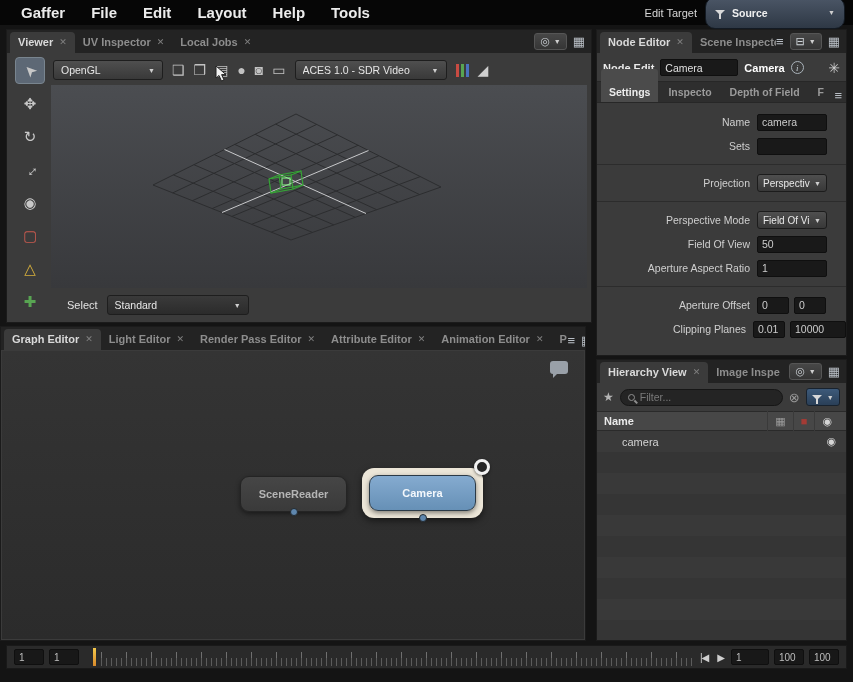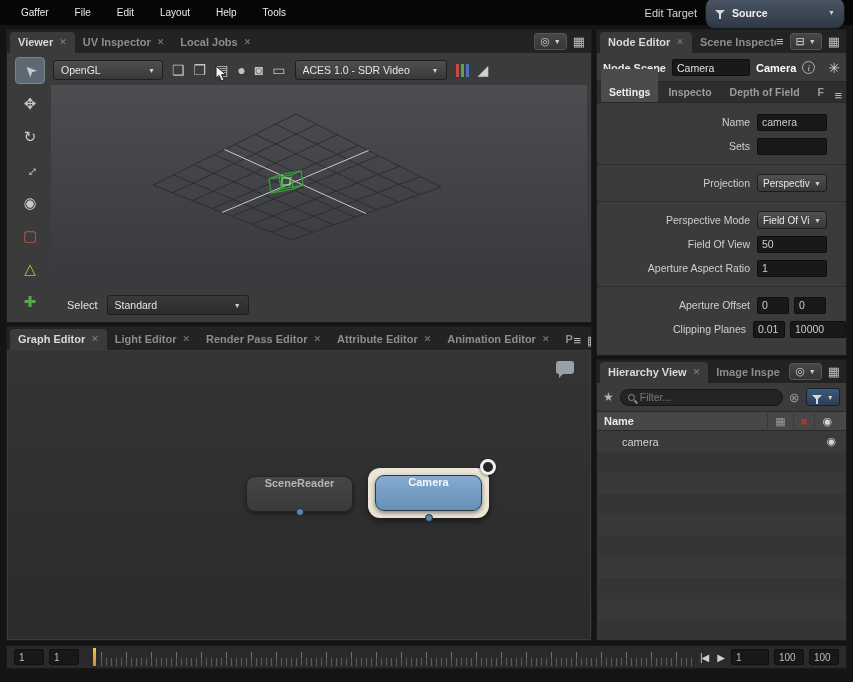--- a/index.html
+++ b/index.html
@@ -9,21 +9,21 @@
     font-family: "Liberation Sans", sans-serif;
     font-size: 11px;
     color: #ddd;
     overflow: hidden;
   }
   .app { position: absolute; left:0; top:0; width:853px; height:682px; background:#141414; }
 
   
   .menubar { position:absolute; left:0; top:0; width:853px; height:25px; background:#060606;
              display:flex; align-items:center; padding:0 8px; }
-  .menu-item { color:#ececec; font-weight:normal; font-size:10px; padding:0 13px; cursor:default; }
+  .menu-item { color:#ececec; font-weight:bold; font-size:15px; padding:0 13px; cursor:default; }
   .menubar-right { margin-left:auto; display:flex; align-items:center; gap:8px; }
   .et-label { color:#d8d8d8; font-size:11px; }
   .target-pill { display:flex; align-items:center; gap:7px; width:140px; height:32px;
                  background:linear-gradient(#4b5666,#2e3845); border:1px solid #131a23;
                  border-radius:10px; padding:0 9px; color:#f0f0f0; font-weight:bold; }
   .target-pill .pill-text { flex:1; font-size:10.5px; }
   .arrow { font-size:7px; color:#cfcfcf; }
 
   
   .panel { position:absolute; background:#3b3b3b; border:1px solid #1b1b1b; overflow:hidden; }
@@ -64,29 +64,29 @@
   .rgb-bars { display:flex; gap:2px; align-items:flex-end; }
   .rgb-bars i { display:block; width:3px; height:13px; }
   .rgb-bars .r { background:#c84b42; } .rgb-bars .g { background:#58a552; } .rgb-bars .b { background:#4a72c0; }
   .ramp { color:#d0d0d0; font-size:14px; }
   .viewport { position:absolute; left:44px; top:55px; right:4px; bottom:34px;
               background:linear-gradient(#4b4d51,#38393c); }
   .select-row { position:absolute; left:60px; bottom:7px; display:flex; align-items:center; gap:9px; }
   .select-row .lbl { color:#e2e2e2; }
 
   
-  .panel-graph { left:6px; top:326px; width:586px; height:315px; }
+  .panel-graph { left:0; top:326px; width:586px; height:315px; }
   .graph-area { position:absolute; left:1px; right:1px; top:24px; bottom:1px;
                 background:linear-gradient(#343434,#2b2b2b); }
   .bubble { position:absolute; right:16px; top:10px; width:18px; height:13px;
             background:#99a0a8; border-radius:3px; }
   .bubble::after { content:""; position:absolute; left:3px; bottom:-4px; border-left:5px solid #99a0a8;
                    border-bottom:5px solid transparent; }
   .gnode { position:absolute; width:107px; height:36px; border-radius:9px;
-           display:flex; align-items:flex-start; justify-content:center; font-weight:bold; font-size:11px;
+           display:flex; align-items:center; justify-content:center; font-weight:bold; font-size:11px;
            box-shadow:0 2px 5px rgba(0,0,0,.45); }
   .gnode.plain { left:238px; top:125px; background:linear-gradient(#464646,#3a3a3a);
                  border:1px solid #242424; color:#b5b5b5; }
   .sel-wrap { position:absolute; left:360px; top:117px; width:121px; height:50px;
               background:#ece6d8; border-radius:12px; box-shadow:0 3px 7px rgba(0,0,0,.5); }
   .gnode.selected { left:7px; top:7px; background:linear-gradient(#85abd0,#6690b6);
                     border:1px solid #2b3a47; color:#f4f8fc; }
   .sel-handle { position:absolute; right:-7px; top:-9px; width:16px; height:16px; border-radius:50%;
                 background:#262626; border:3px solid #f2f2f2; box-shadow:0 1px 3px rgba(0,0,0,.5); }
   .port { position:absolute; left:50%; bottom:-5px; transform:translateX(-50%);
@@ -373,21 +373,21 @@
         <span class="list-ic">≡</span>
         <div class="tb-btn">
           <span>⊟</span>
           <span class="arrow">▼</span>
         </div>
         <span class="grid-ic">▦</span>
       </div>
     </div>
 
     <div class="ne-head">
-      <span class="hl">Node Scene</span>
+      <span class="hl">Node Edit</span>
       <input class="ne-name-input" value="Camera" style="">
       <span class="ne-type">Camera</span>
       <span class="info-ic">i</span>
       <span class="gear-ic">✳</span>
     </div>
 
     <div class="ne-tabs">
       <div class="ne-tab active">Settings</div>
       <div class="ne-tab">Inspecto</div>
       <div class="ne-tab">Depth of Field</div>

